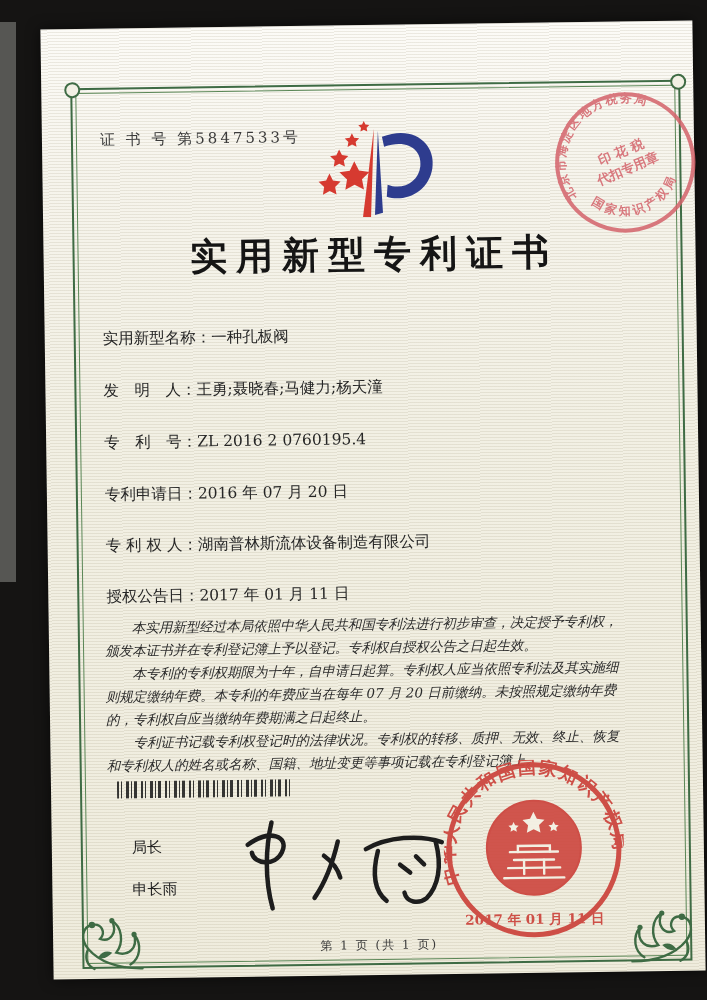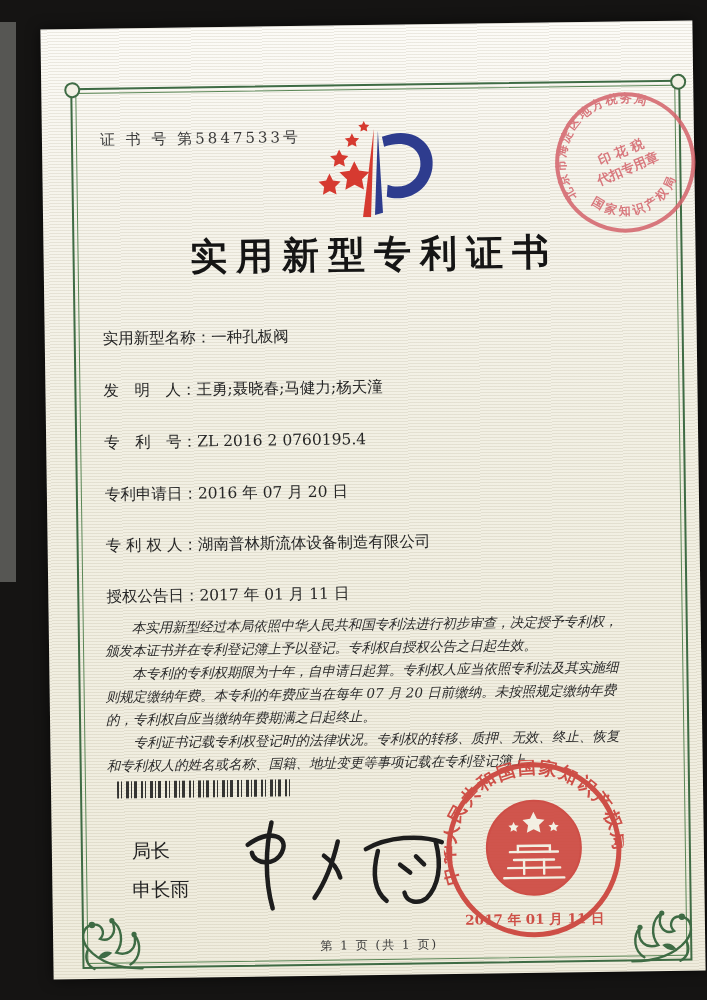--- a/index.html
+++ b/index.html
@@ -66,22 +66,22 @@
     position:absolute; left:66px; top:753px; width:176px; height:17px;
     background:repeating-linear-gradient(90deg,
       #1c1c1c 0 2px, transparent 2px 4px,
       #1c1c1c 4px 5px, transparent 5px 9px,
       #1c1c1c 9px 12px, transparent 12px 14px,
       #1c1c1c 14px 15px, transparent 15px 17px,
       #1c1c1c 17px 20px, transparent 20px 24px);
     opacity:.88;
   }
 
-  .signer { position:absolute; left:80px; top:810px; font-size:19px; color:#222; font-family:"DejaVu Sans", sans-serif; }
-  .signer .name { margin-top:13px;font-family:Liberation Serif, serif; }
+  .signer { position:absolute; left:80px; top:810px; font-size:15px; color:#222; font-family:"DejaVu Sans", sans-serif; }
+  .signer .name { margin-top:23px;font-family:Liberation Serif, serif; }
   .signature { position:absolute; left:168px; top:786px; width:250px; height:112px; }
 
   .seal { position:absolute; left:392px; top:737px; width:180px; height:180px; opacity:.92; }
   .footer {
     position:absolute; left:0; top:912px; width:100%;
     text-align:center; font-size:12px; color:#3a3a3a; letter-spacing:2px;
   }
 </style>
 </head>
 <body>

